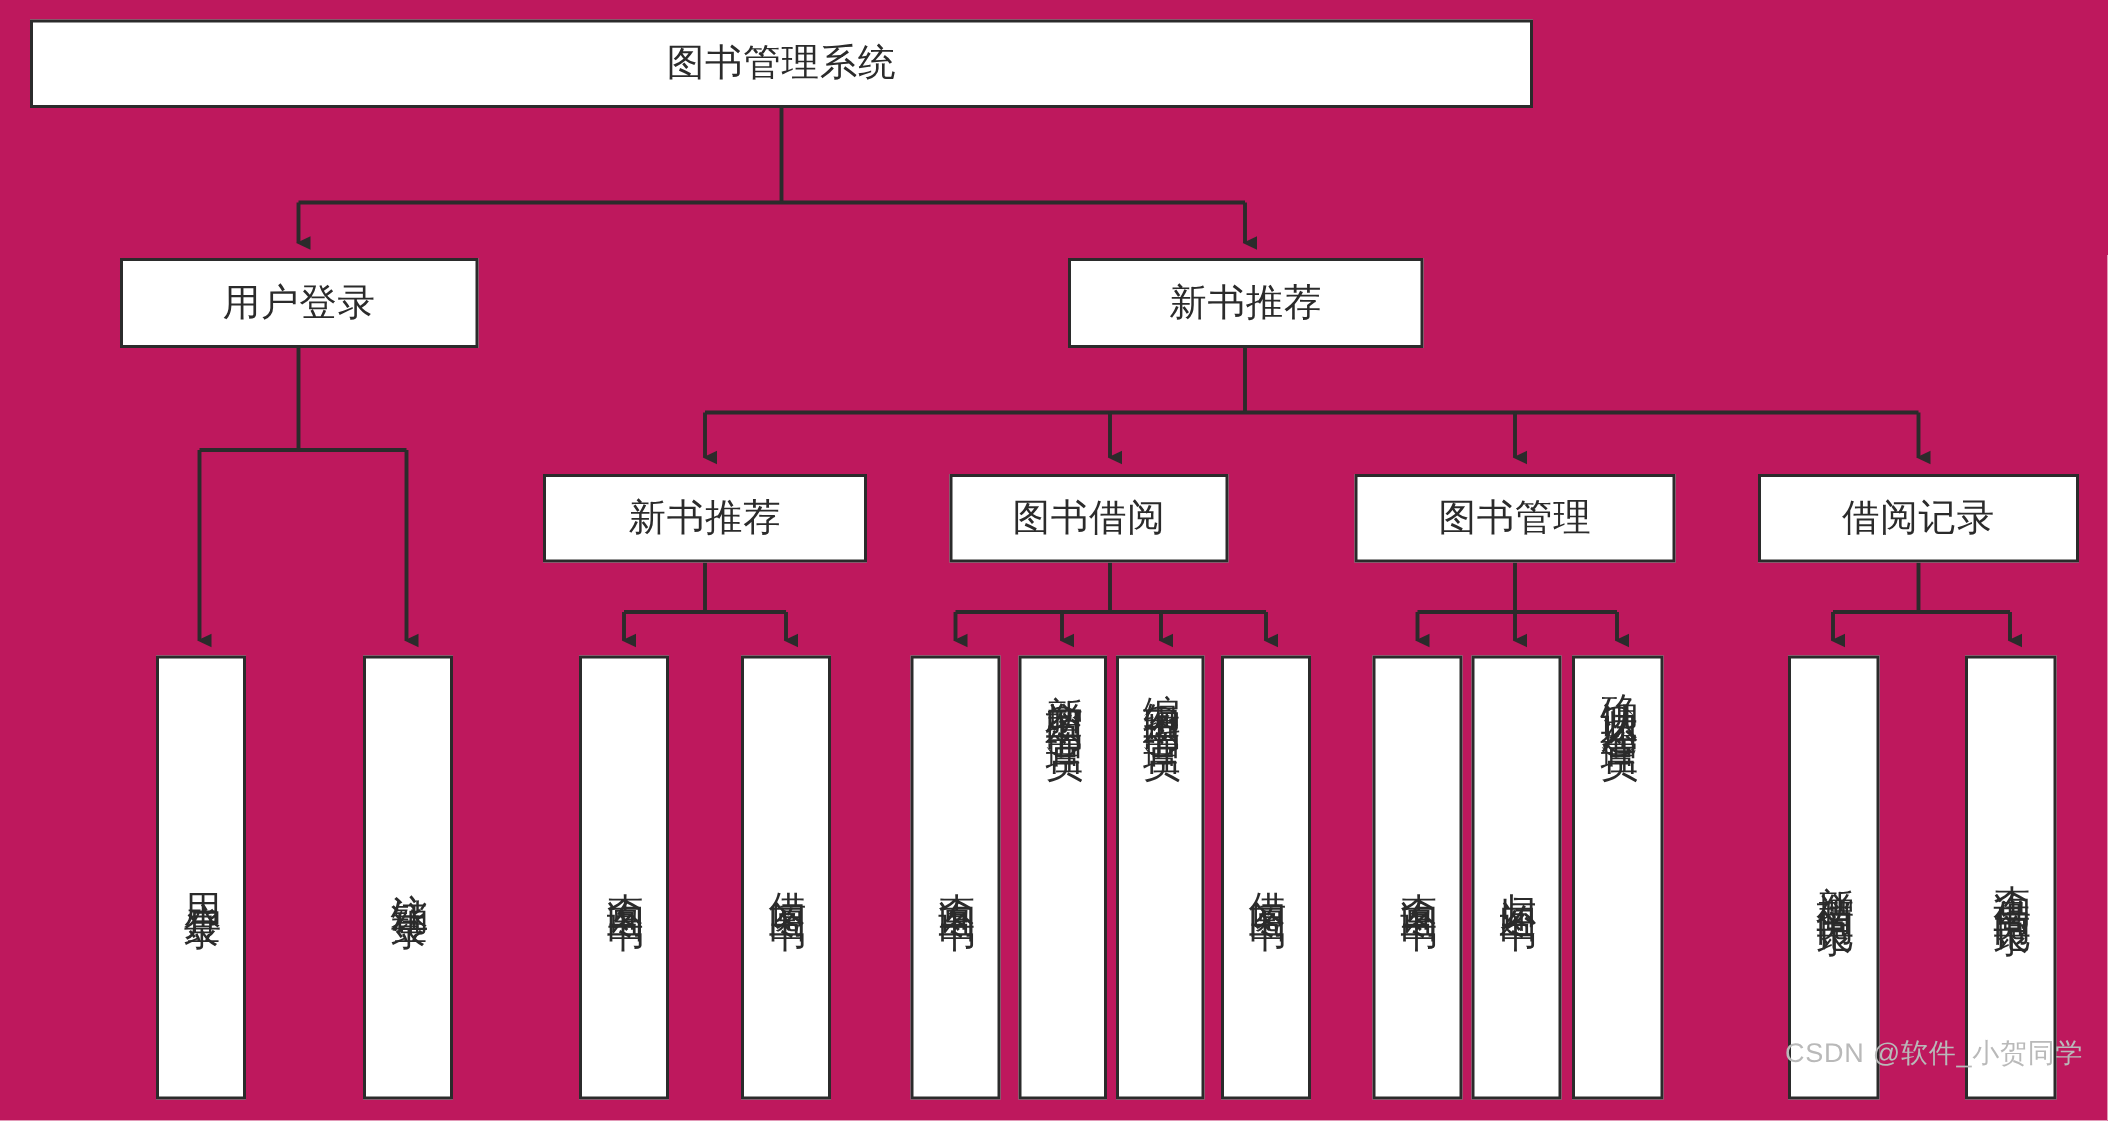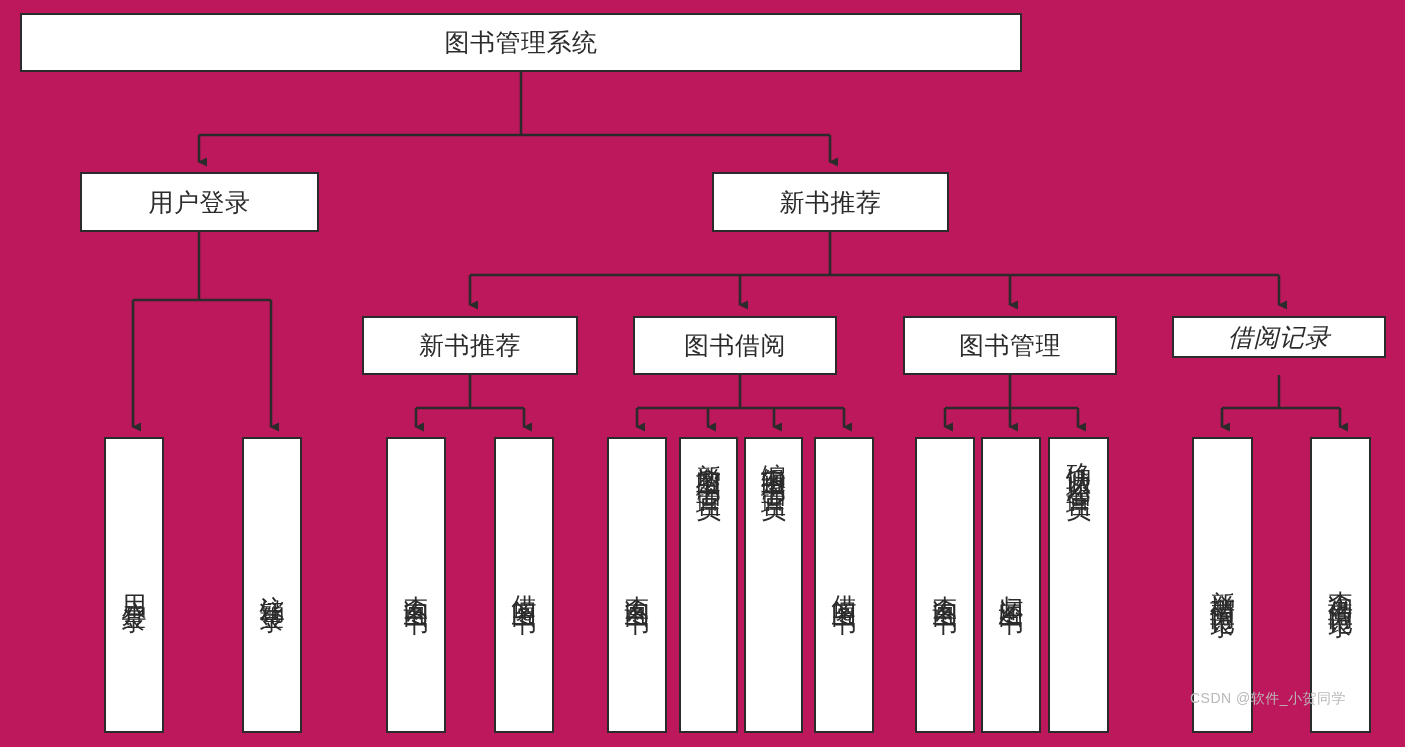--- a/index.html
+++ b/index.html
@@ -65,21 +65,21 @@
     margin: 0 auto;
   }
   .v-node.v-center {
     align-items: center;
     padding-top: 0;
   }
   #watermark {
     position: absolute;
     left: 1190px;
     top: 690px;
-    font-size: 14px;
+    font-size: 18px;
     color: #b9b9b9;
     letter-spacing: 0.5px;
     white-space: nowrap;
   }
 </style>
 </head>
 <body>
 
 <div id="canvas">
 
@@ -142,29 +142,29 @@
   </div>
 
   <div class="node h-node" style="left:712px; top:172px; width:237px; height:60px;">
     <span class="node-label">新书推荐</span>
   </div>
 
   <div class="node h-node" style="left:362px; top:316px; width:216px; height:59px;">
     <span class="node-label">新书推荐</span>
   </div>
 
-  <div class="node h-node" style="left:633px; top:316px; width:204px; height:59px;justify-content:center;">
+  <div class="node h-node" style="left:633px; top:316px; width:186px; height:59px;justify-content:center;">
     <span class="node-label">图书借阅</span>
   </div>
 
   <div class="node h-node" style="left:903px; top:316px; width:214px; height:59px;">
     <span class="node-label">图书管理</span>
   </div>
 
-  <div class="node h-node" style="left:1172px; top:316px; width:214px; height:42px;font-style:italic;">
+  <div class="node h-node" style="left:1172px; top:316px; width:214px; height:59px;">
     <span class="node-label">借阅记录</span>
   </div>
 
   <div class="node v-node v-center" style="left:104px; top:437px; width:60px; height:296px;">
     <span class="node-label">用户登录</span>
   </div>
 
   <div class="node v-node v-center" style="left:242px; top:437px; width:60px; height:296px;">
     <span class="node-label">注销登录</span>
   </div>

